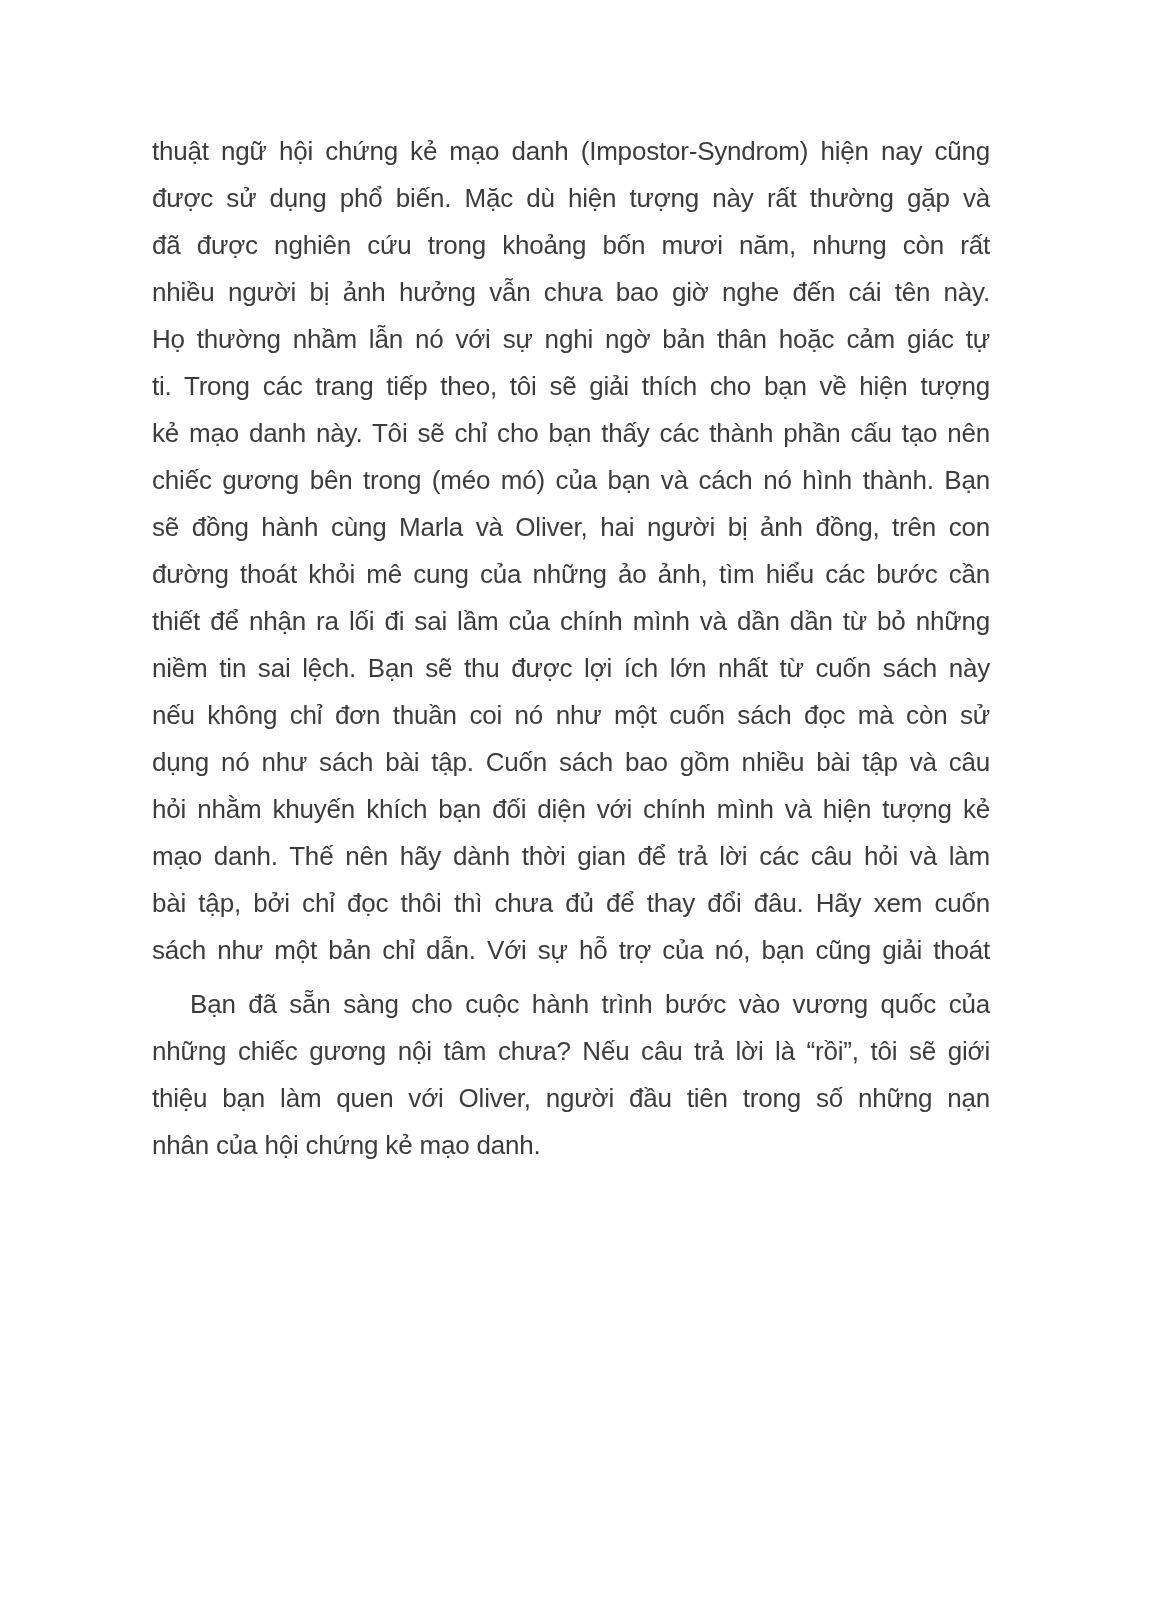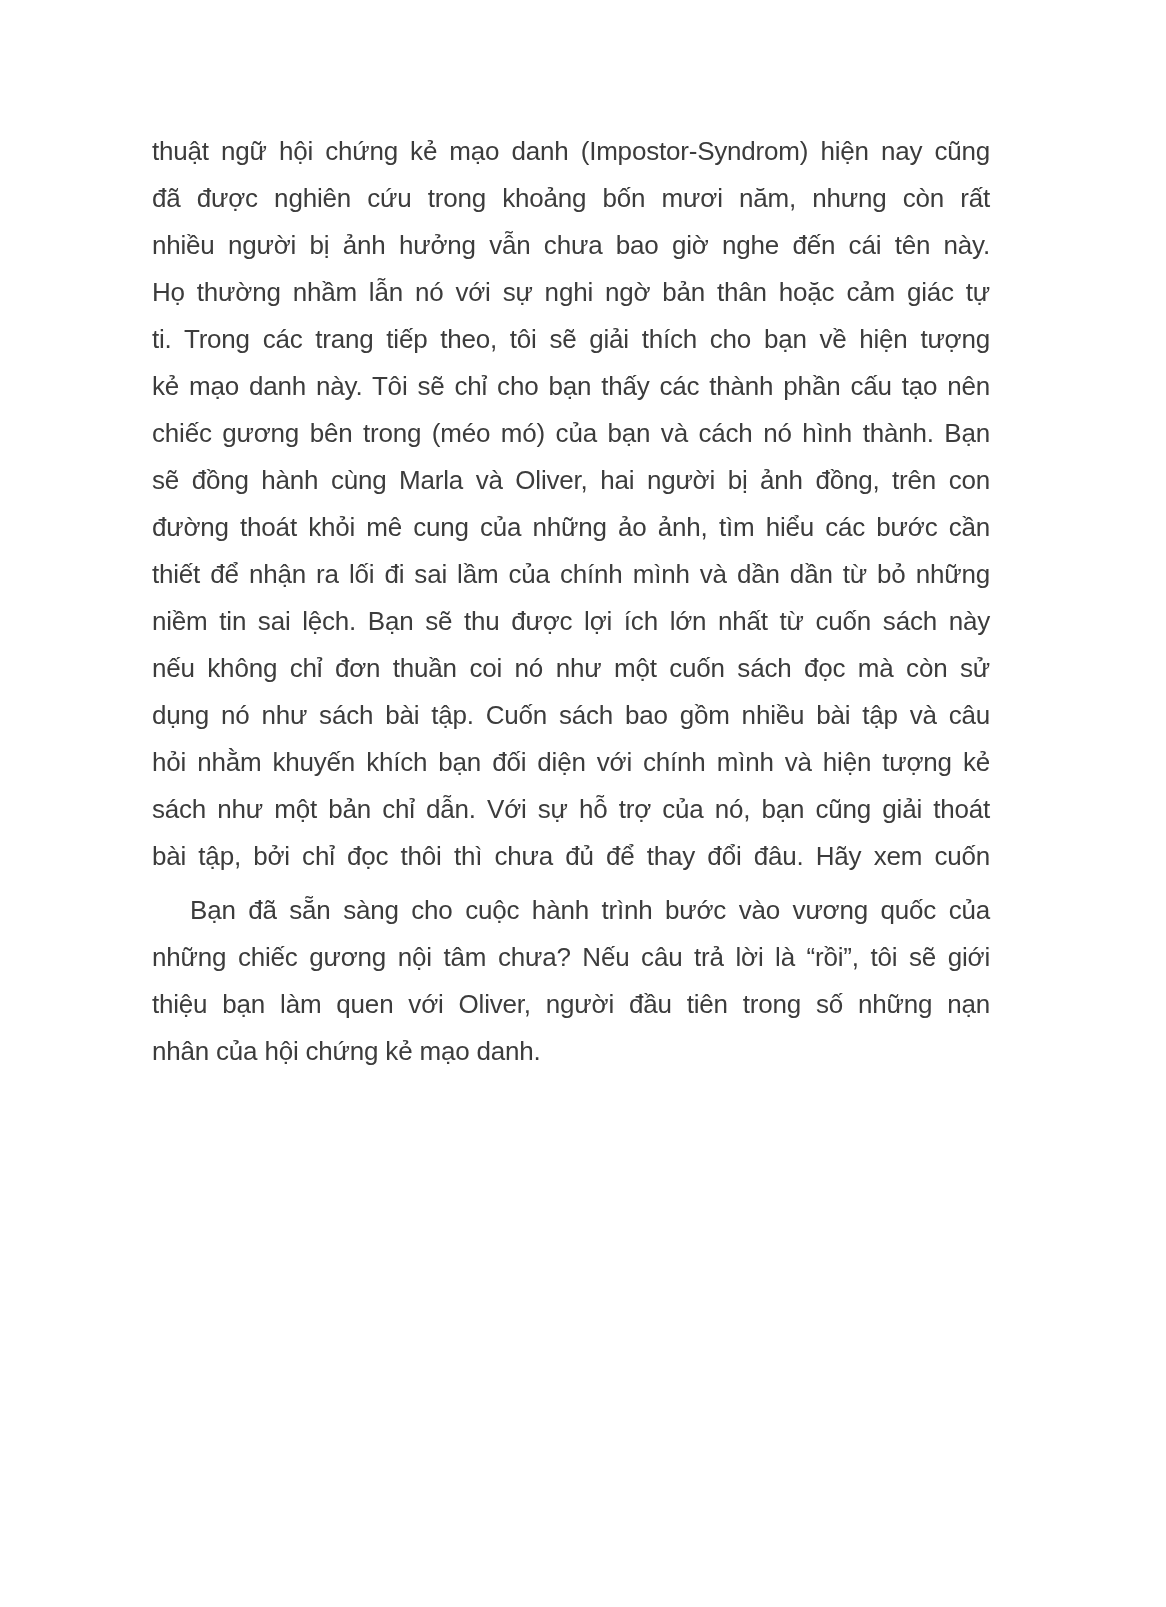--- a/index.html
+++ b/index.html
@@ -58,35 +58,37 @@
 </style>
 </head>
 <body>
 
 <div class="page">
 
   <div class="text-block">
 
     <div class="paragraph">
       <div class="line">thuật ngữ hội chứng kẻ mạo danh (Impostor-Syndrom) hiện nay cũng</div>
+      <div class="line">được sử dụng phổ biến. Mặc dù hiện tượng này rất thường gặp và</div>
       <div class="line">đã được nghiên cứu trong khoảng bốn mươi năm, nhưng còn rất</div>
       <div class="line">nhiều người bị ảnh hưởng vẫn chưa bao giờ nghe đến cái tên này.</div>
       <div class="line">Họ thường nhầm lẫn nó với sự nghi ngờ bản thân hoặc cảm giác tự</div>
       <div class="line">ti. Trong các trang tiếp theo, tôi sẽ giải thích cho bạn về hiện tượng</div>
       <div class="line">kẻ mạo danh này. Tôi sẽ chỉ cho bạn thấy các thành phần cấu tạo nên</div>
       <div class="line">chiếc gương bên trong (méo mó) của bạn và cách nó hình thành. Bạn</div>
       <div class="line">sẽ đồng hành cùng Marla và Oliver, hai người bị ảnh đồng, trên con</div>
       <div class="line">đường thoát khỏi mê cung của những ảo ảnh, tìm hiểu các bước cần</div>
       <div class="line">thiết để nhận ra lối đi sai lầm của chính mình và dần dần từ bỏ những</div>
       <div class="line">niềm tin sai lệch. Bạn sẽ thu được lợi ích lớn nhất từ cuốn sách này</div>
       <div class="line">nếu không chỉ đơn thuần coi nó như một cuốn sách đọc mà còn sử</div>
       <div class="line">dụng nó như sách bài tập. Cuốn sách bao gồm nhiều bài tập và câu</div>
       <div class="line">hỏi nhằm khuyến khích bạn đối diện với chính mình và hiện tượng kẻ</div>
+      <div class="line">mạo danh. Thế nên hãy dành thời gian để trả lời các câu hỏi và làm</div>
+      <div class="line">bài tập, bởi chỉ đọc thôi thì chưa đủ để thay đổi đâu. Hãy xem cuốn</div>
       <div class="line">sách như một bản chỉ dẫn. Với sự hỗ trợ của nó, bạn cũng giải thoát</div>
-      <div class="line">bài tập, bởi chỉ đọc thôi thì chưa đủ để thay đổi đâu. Hãy xem cuốn</div>
     </div>
 
     <div class="paragraph">
       <div class="line indent">Bạn đã sẵn sàng cho cuộc hành trình bước vào vương quốc của</div>
       <div class="line">những chiếc gương nội tâm chưa? Nếu câu trả lời là “rồi”, tôi sẽ giới</div>
       <div class="line">thiệu bạn làm quen với Oliver, người đầu tiên trong số những nạn</div>
       <div class="line last">nhân của hội chứng kẻ mạo danh.</div>
     </div>
 
   </div>

